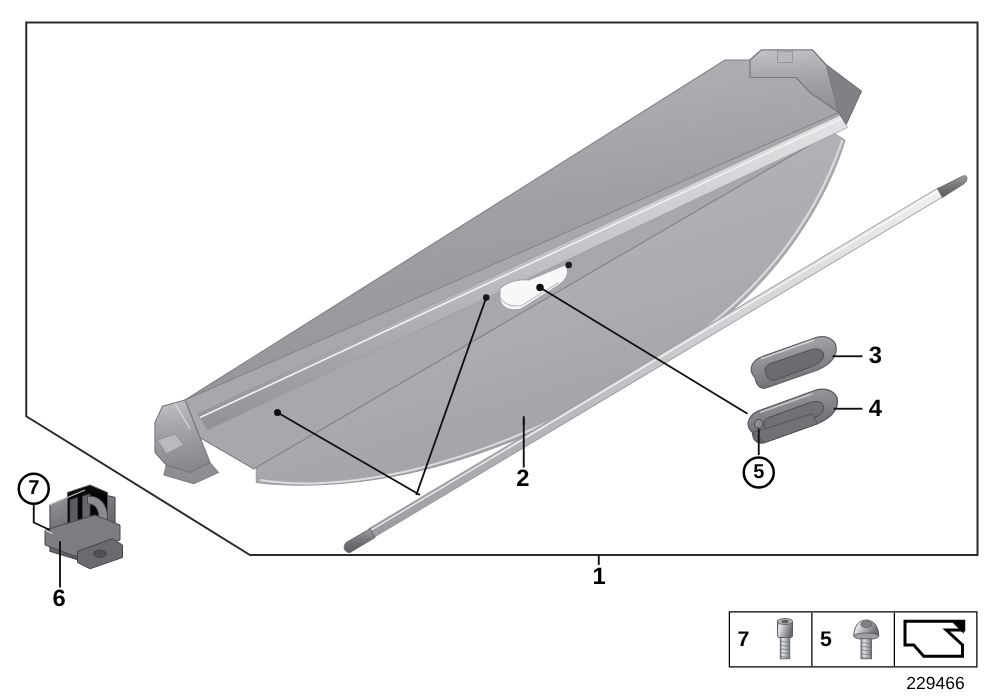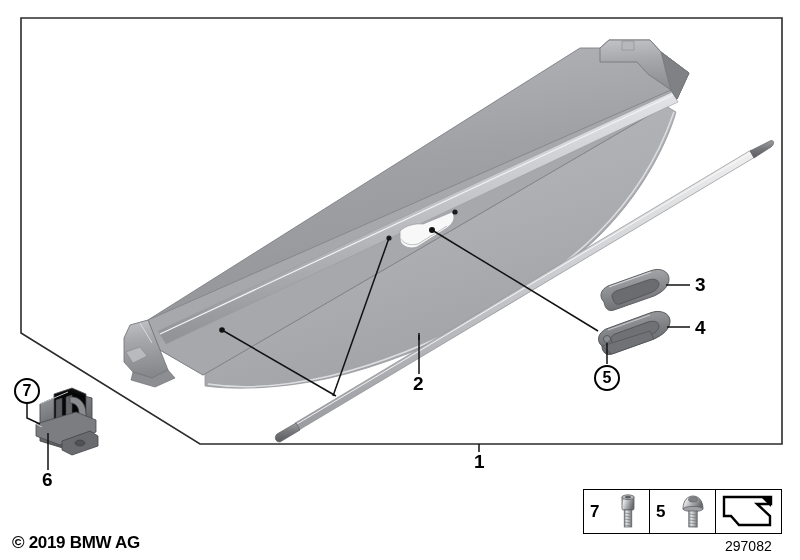--- a/index.html
+++ b/index.html
@@ -333,16 +333,15 @@
     </div>
 
     <div class="legend-cell">
       <svg width="56" height="36" viewBox="0 0 56 36">
         <path d="M 3,3 L 50,3 L 50,10 L 36,10 L 49,22 L 49,31 L 18,31 L 10,22 L 3,22 Z" fill="#ffffff" stroke="#000000" stroke-width="2.4" stroke-linejoin="miter"></path>
         <path d="M 50,3 L 50,13 L 40,3 Z" fill="#000000"></path>
       </svg>
     </div>
   </div>
 
-  <div id="copyright">© 2019 BMW AG</div>
-  <div id="diagram-id">297082</div>
+  <div id="diagram-id">229466</div>
 
 </div>
 
 </body></html>

